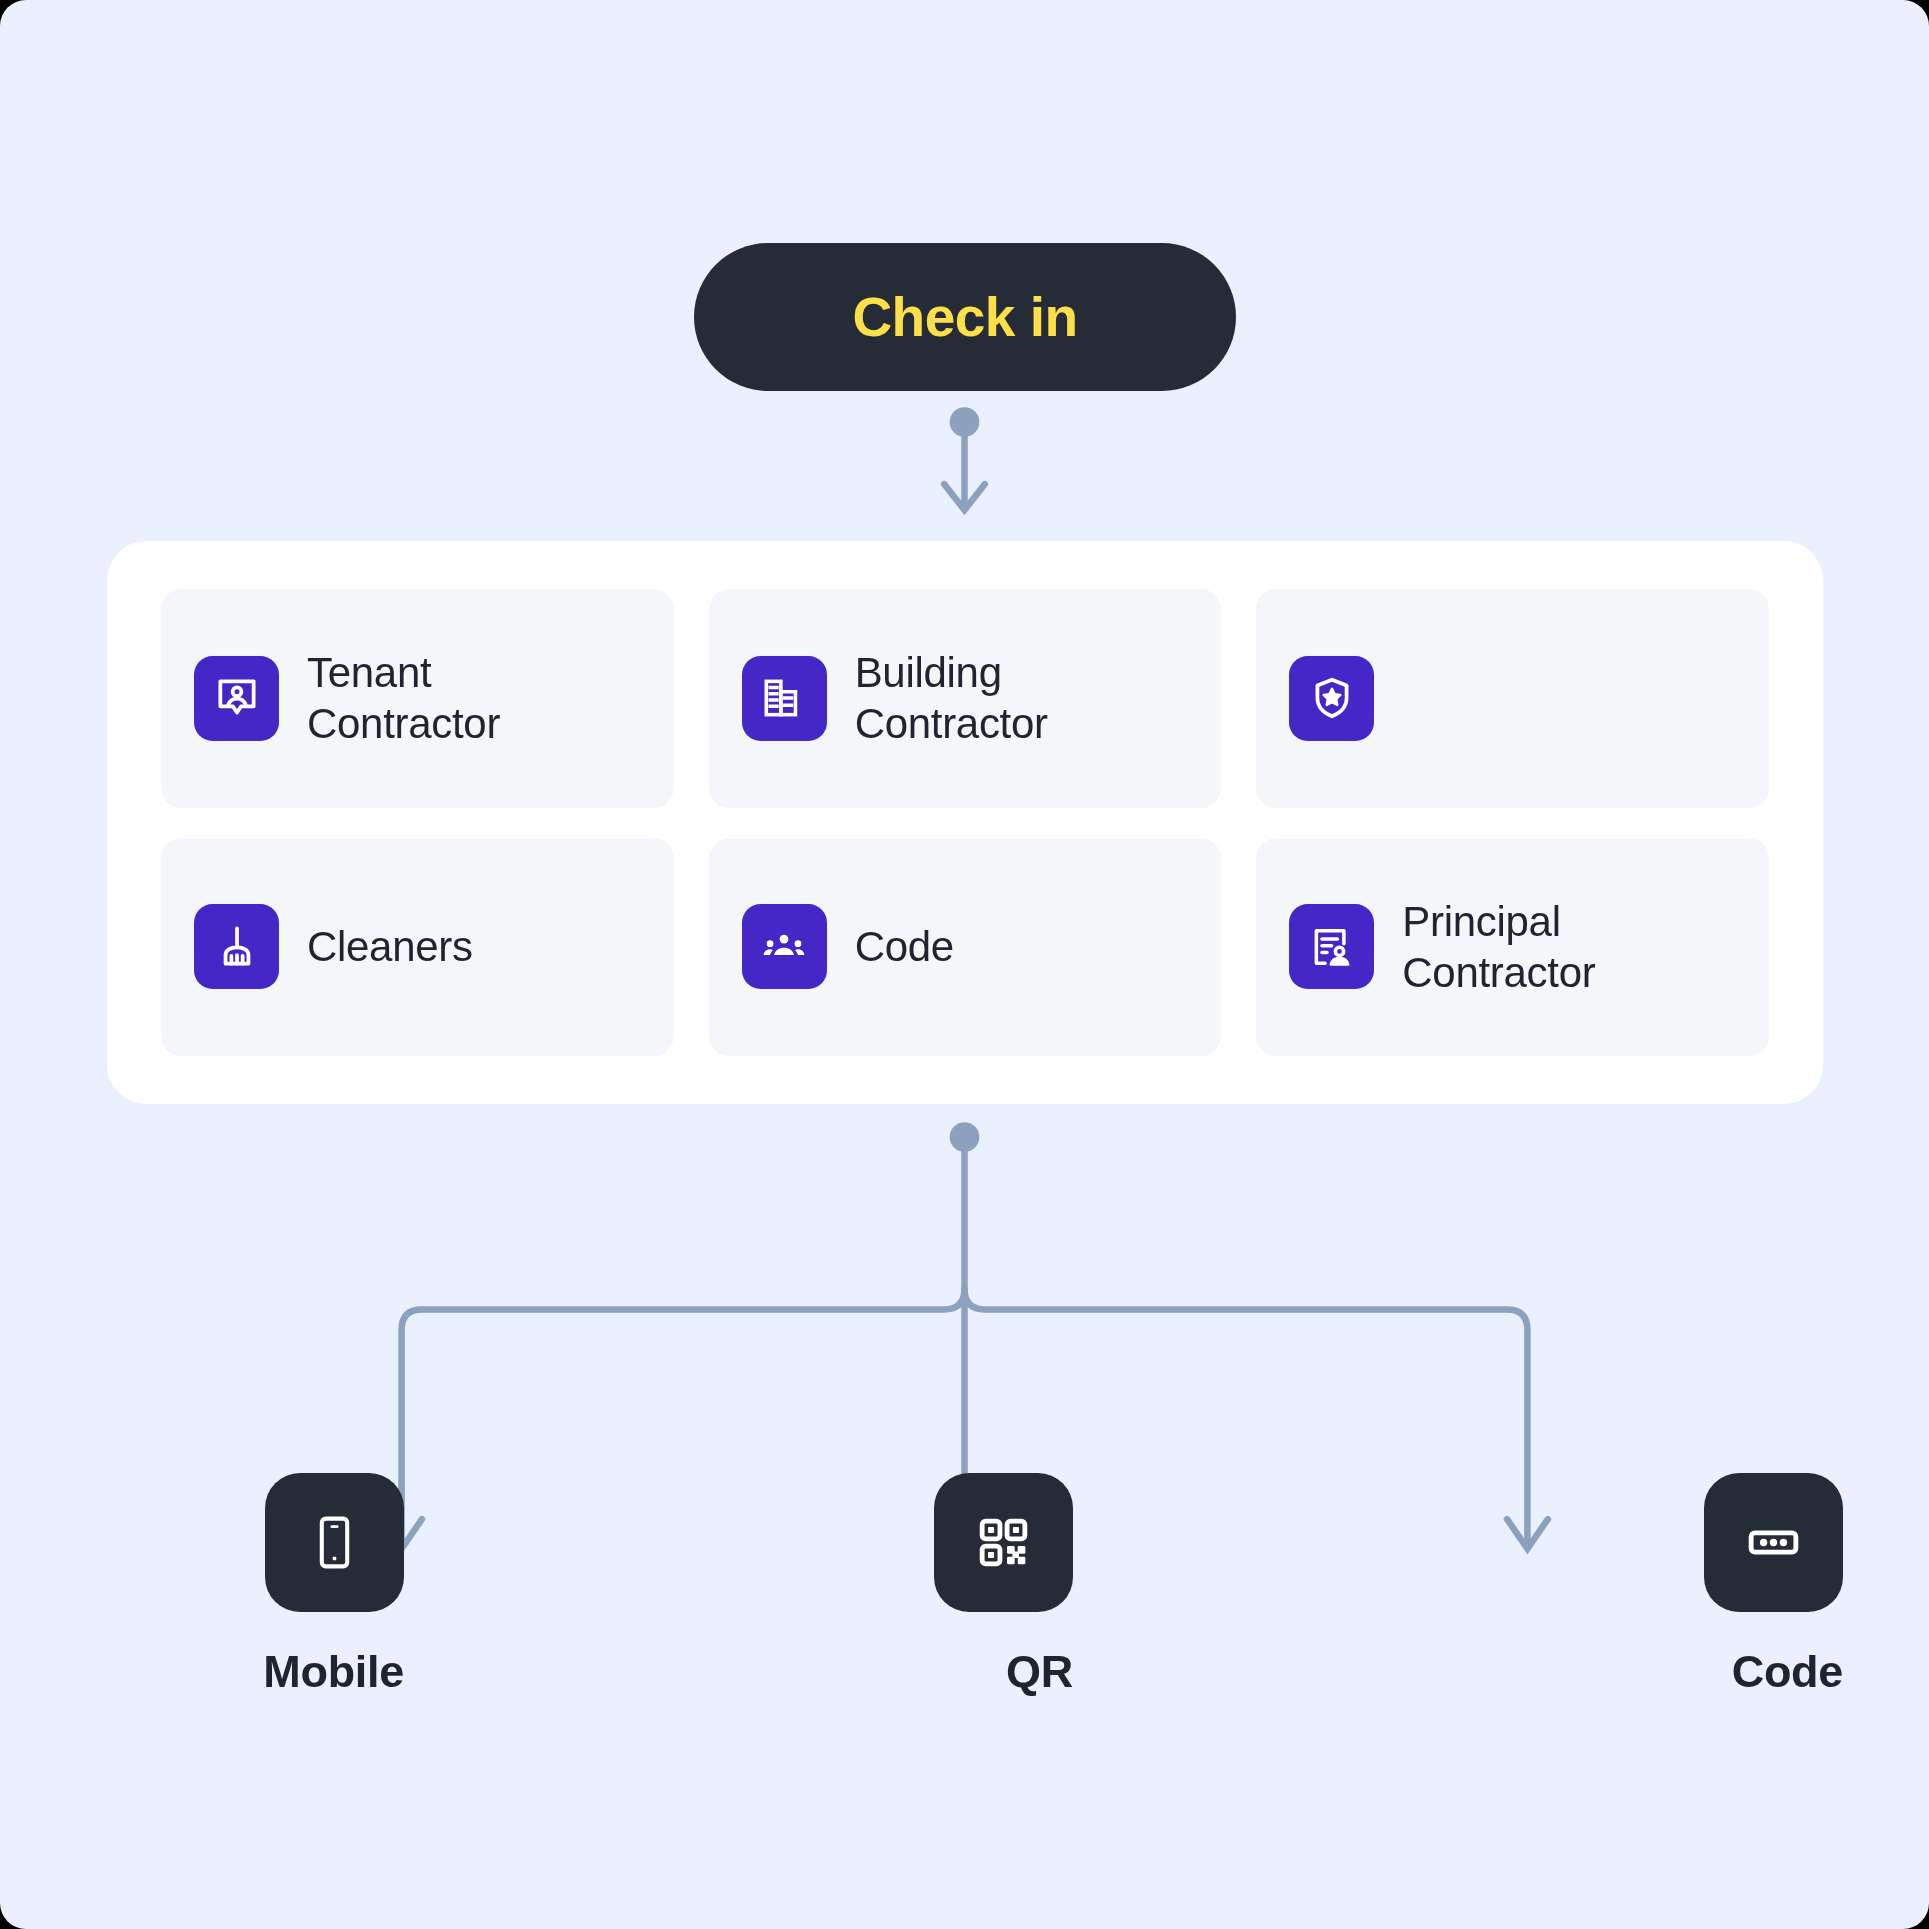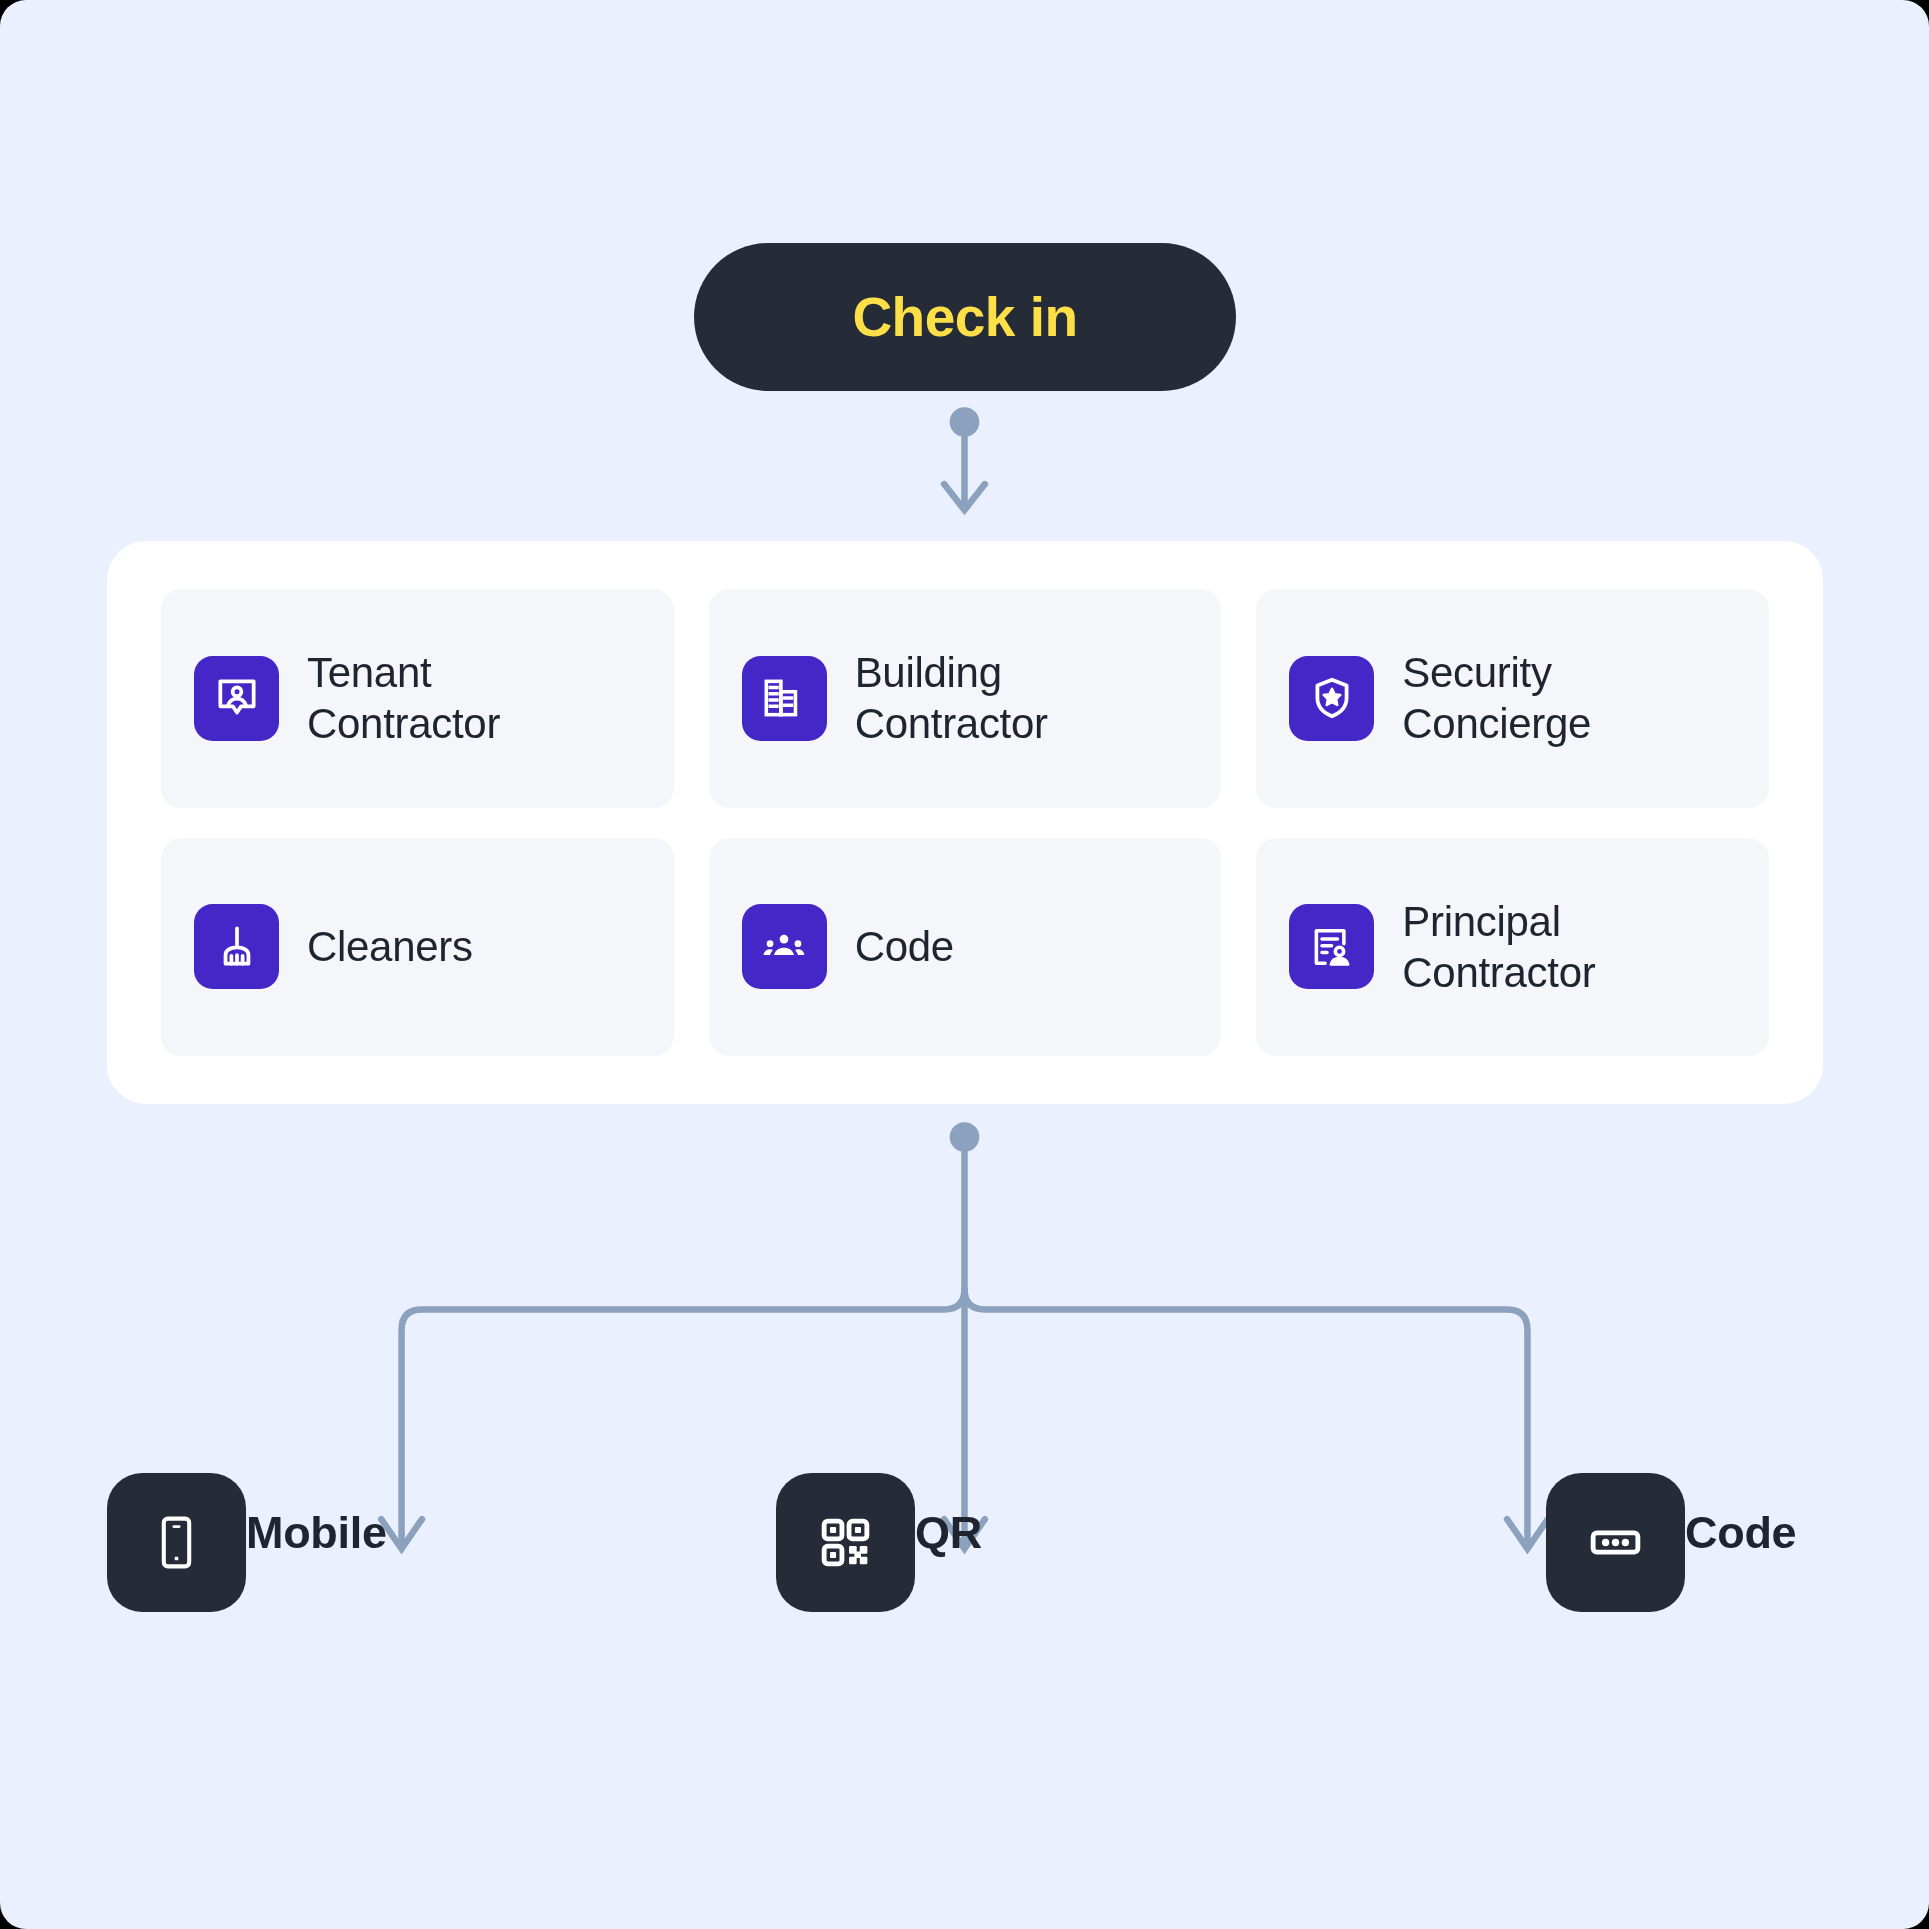--- a/index.html
+++ b/index.html
@@ -100,22 +100,22 @@
     left: 107px;
     top: 1473px;
     width: 1716px;
     height: 241px;
   }
   .method {
     position: absolute;
     width: 297px;
     top: 0;
     display: flex;
-    flex-direction: row;
-    align-items: flex-start;
+    flex-direction: column;
+    align-items: flex-end;
   }
   .method-tile {
     width: 139px;
     height: 139px;
     background: #262b38;
     border-radius: 35px;
     display: flex;
     align-items: center;
     justify-content: center;
   }
@@ -187,22 +187,20 @@
 Contractor</span>
     </div>
 
     <div class="role-tile">
       <span class="role-icon">
         <svg width="50" height="50" viewBox="0 0 24 24" fill="none" stroke="#ffffff" stroke-width="1.8" stroke-linejoin="round">
           <path d="M12 3.2 19 6v6c0 4.1-2.9 7.1-7 8.8-4.1-1.7-7-4.7-7-8.8V6z"></path>
           <path d="M12 7.6l1.25 2.6 2.75.35-2 1.95.52 2.8L12 14l-2.52 1.3.52-2.8-2-1.95 2.75-.35z" fill="#ffffff" stroke-width="1.2"></path>
         </svg>
       </span>
-      <span class="role-label">Security
-Concierge</span>
     </div>
 
     <div class="role-tile">
       <span class="role-icon">
         <svg width="50" height="50" viewBox="0 0 24 24" fill="none" stroke="#ffffff" stroke-width="1.8" stroke-linecap="round" stroke-linejoin="round">
           <path d="M12 3v8"></path>
           <path d="M6.5 20v-4.2c0-2.2 2.3-3.6 5.5-3.6s5.5 1.4 5.5 3.6V20z"></path>
           <path d="M9.3 16.2V20M12 15.9V20M14.7 16.2V20"></path>
         </svg>
       </span>

